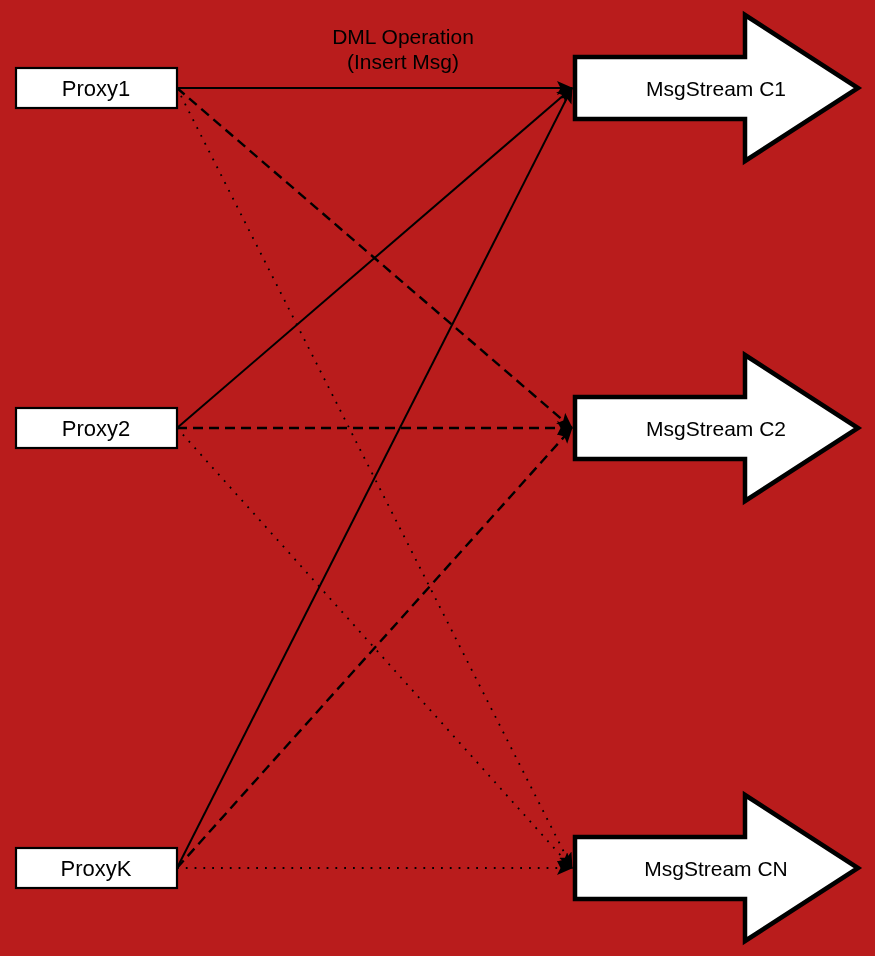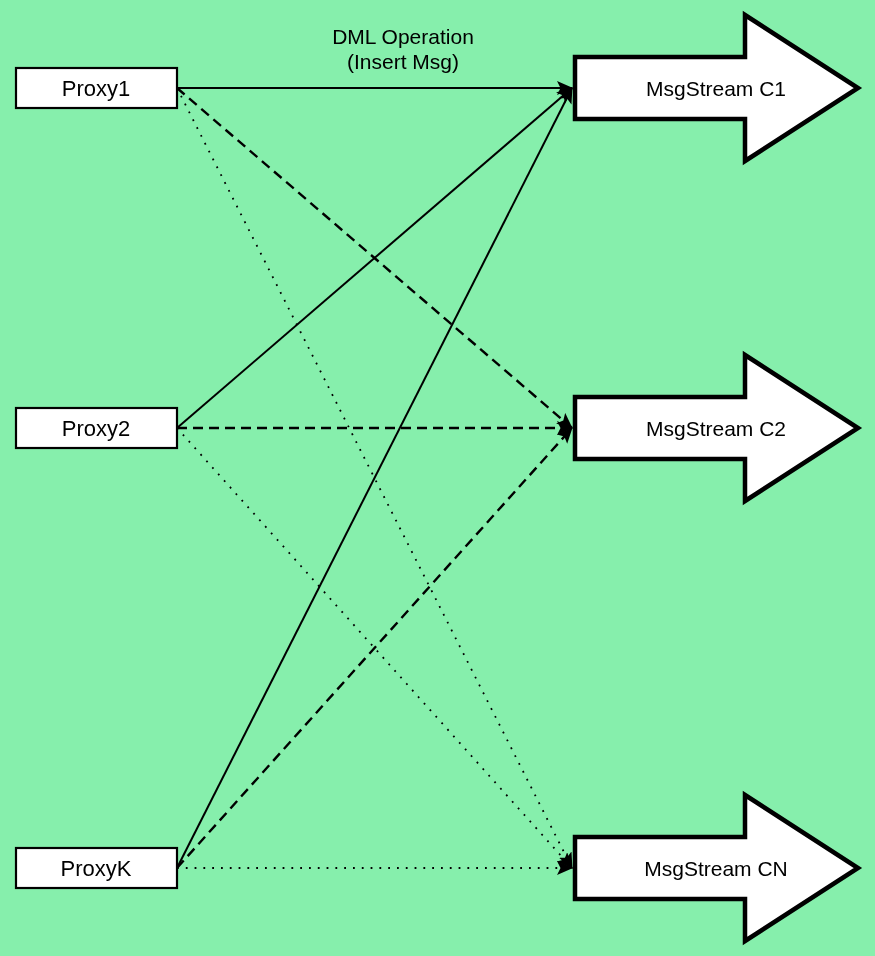--- a/index.html
+++ b/index.html
@@ -4,21 +4,21 @@
 <style>
   html, body {
     margin: 0;
     padding: 0;
     background: #ffffff;
   }
   #stage {
     position: relative;
     width: 875px;
     height: 956px;
-    background: #86efac;
+    background: #b91c1c;
     font-family: "Liberation Sans", "DejaVu Sans", sans-serif;
   }
   svg text {
     font-family: "Liberation Sans", "DejaVu Sans", sans-serif;
     fill: #000000;
   }
   .title-text { font-size: 21px; }
   .proxy-label { font-size: 22px; }
   .stream-label { font-size: 21px; }
 </style>

